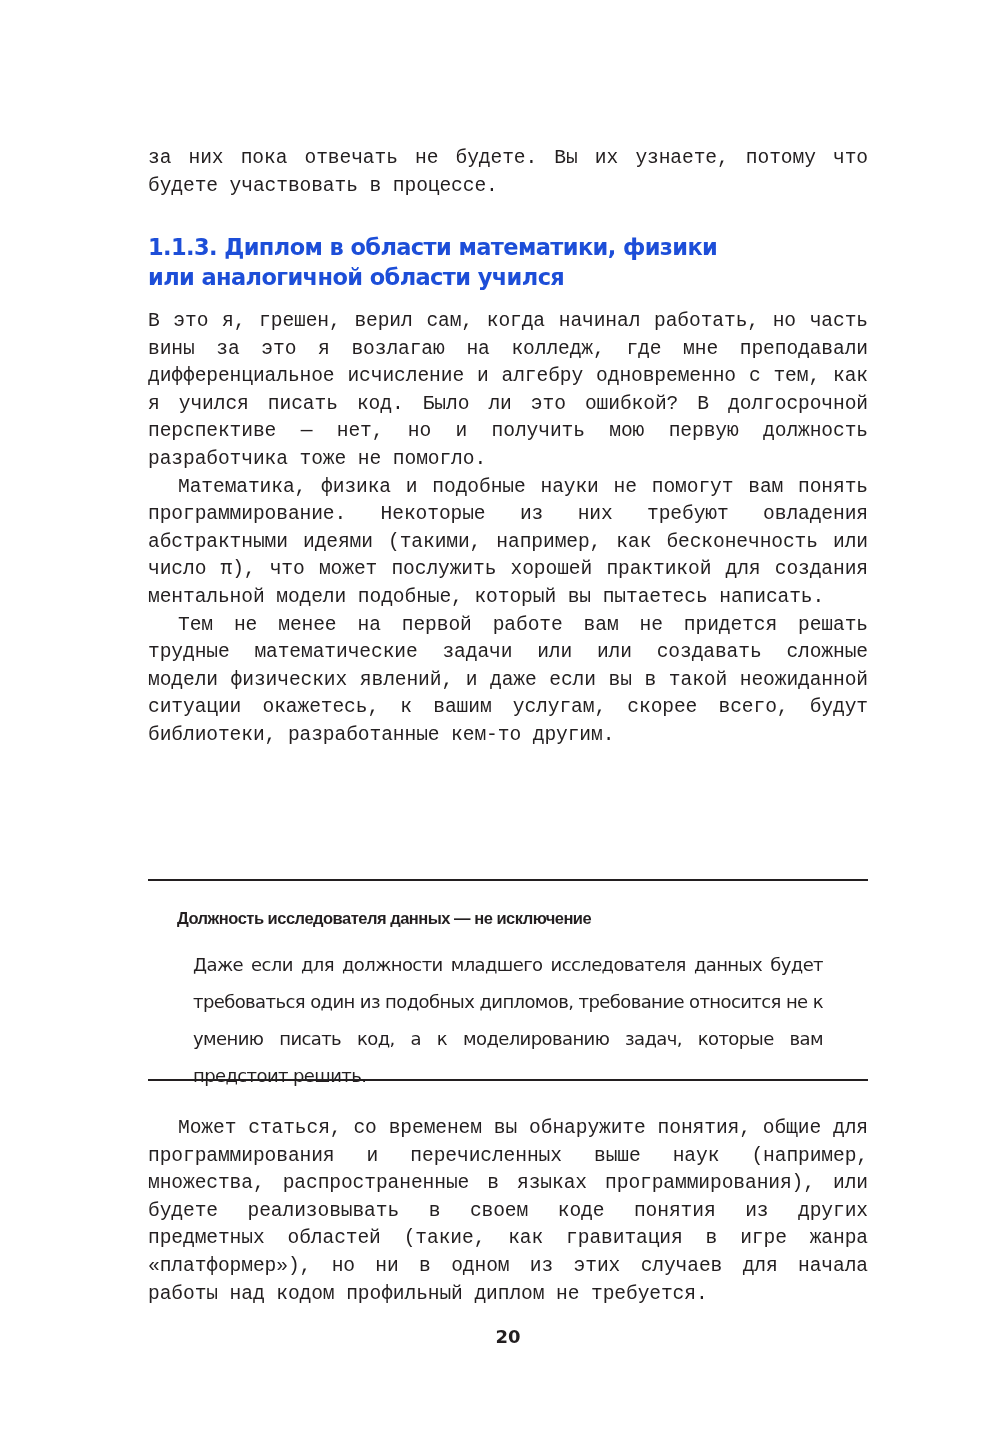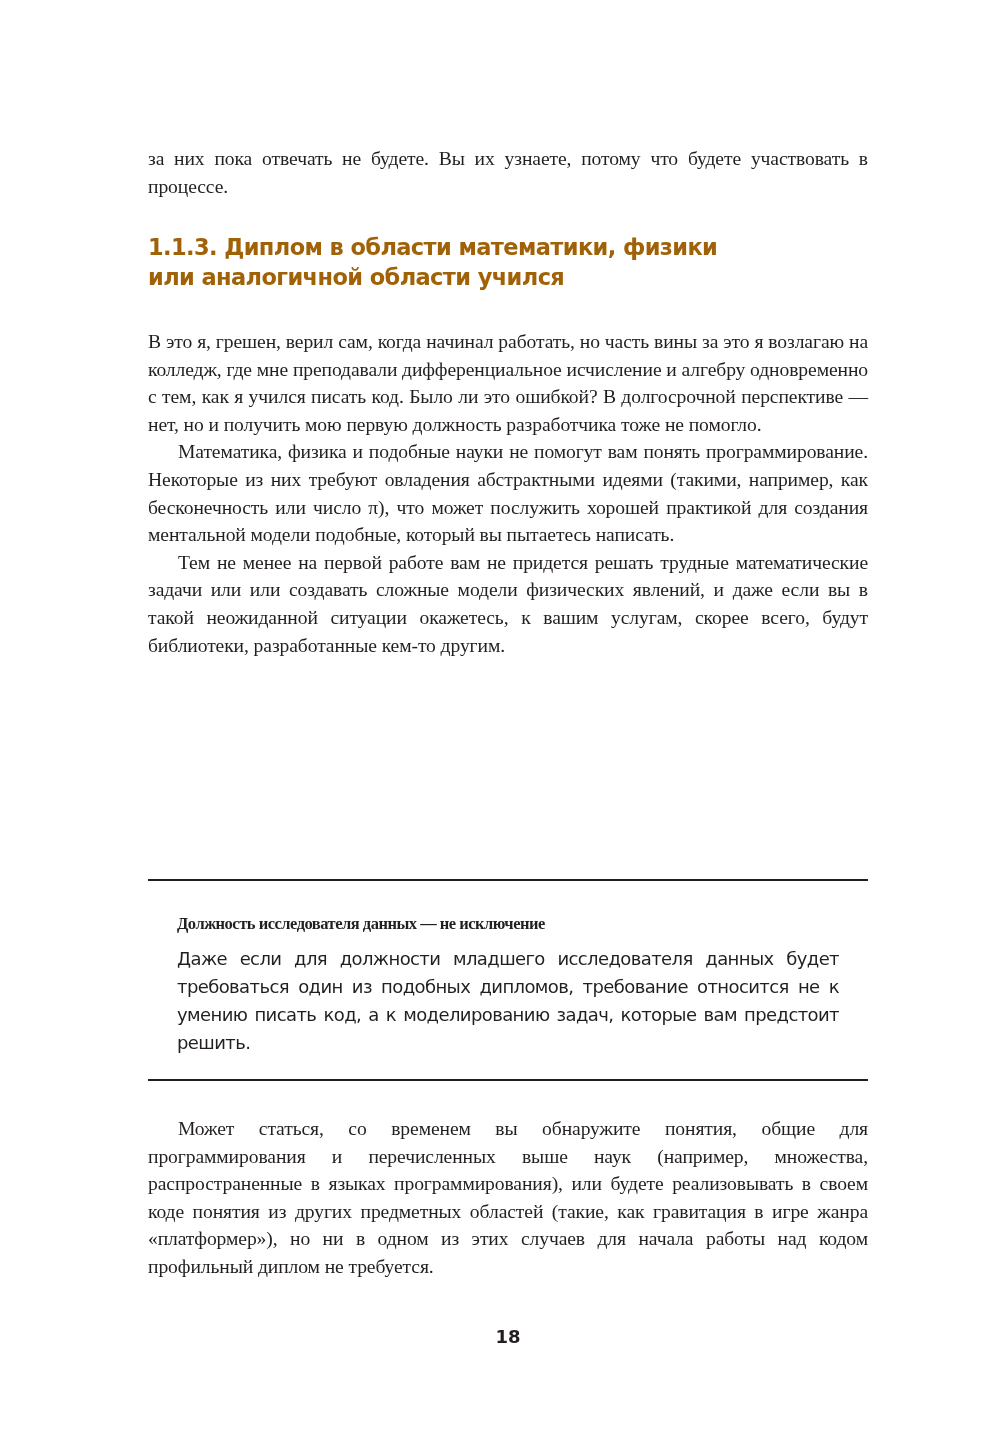--- a/index.html
+++ b/index.html
@@ -14,21 +14,21 @@
       overflow: hidden;
       color: #231f20;
     }
     .page {
       position: absolute;
       left: 148px;
       top: 0;
       width: 720px;
     }
     .body-text {
-      font-family: Liberation Serif, serif;
+      font-family: Liberation Mono, monospace;
       font-size: 19.6px;
       line-height: 27.6px;
       text-align: justify;
       margin: 0;
       letter-spacing: -0.1px;
     }
     .indent { text-indent: 30px; }
     .p-first {
       position: absolute;
       top: 145px;
@@ -39,58 +39,58 @@
       position: absolute;
       top: 232px;
       left: 0;
       width: 720px;
       margin: 0;
       font-family: "DejaVu Sans", "Liberation Sans", sans-serif;
       font-weight: bold;
       font-size: 22.5px;
       line-height: 30px;
       letter-spacing: -0.6px;
-      color: #a16207;
+      color: #1d4ed8;
     }
     .section {
       position: absolute;
-      top: 328px;
+      top: 308px;
       left: 0;
       width: 720px;
     }
     .rule {
       position: absolute;
       left: 0;
       width: 720px;
       height: 0;
       border-top: 2px solid #231f20;
     }
     .rule-top { top: 879px; }
     .rule-bottom { top: 1079px; }
     .sidebar {
       position: absolute;
       top: 906px;
       left: 29px;
       width: 662px;
     }
     .sidebar-title {
-      font-family: Liberation Serif, serif;
+      font-family: Liberation Sans, sans-serif;
       font-weight: bold;
       font-size: 16.5px;
       line-height: 24px;
       letter-spacing: -0.5px;
-      margin: 6px 0 9px 0;
+      margin: 0 0 9px 0;
     }
     .sidebar-text {
       font-family: "DejaVu Sans", "Liberation Sans", sans-serif;
       font-size: 18px;
-      line-height: 28px;
+      line-height: 37px;
       text-align: justify;
       letter-spacing: -0.6px;
-      margin: 0;
+      margin: 16px;
     }
     .section-2 {
       position: absolute;
       top: 1115px;
       left: 0;
       width: 720px;
     }
     .page-number {
       position: absolute;
       top: 1325px;
@@ -127,14 +127,14 @@
     <p class="sidebar-title">Должность исследователя данных — не исключение</p>
     <p class="sidebar-text">Даже если для должности младшего исследователя данных будет требоваться один из подобных дипломов, требование относится не к умению писать код, а к моделированию задач, которые вам предстоит решить.</p>
   </div>
 
   <div class="rule rule-bottom"></div>
 
   <div class="section-2">
     <p class="body-text indent">Может статься, со временем вы обнаружите понятия, общие для программирования и перечисленных выше наук (например, множества, распространенные в языках программирования), или будете реализовывать в своем коде понятия из других предметных областей (такие, как гравитация в игре жанра «платформер»), но ни в одном из этих случаев для начала работы над кодом профильный диплом не требуется.</p>
   </div>
 
-  <div class="page-number">18</div>
+  <div class="page-number">20</div>
 </div>
 
 </body></html>

